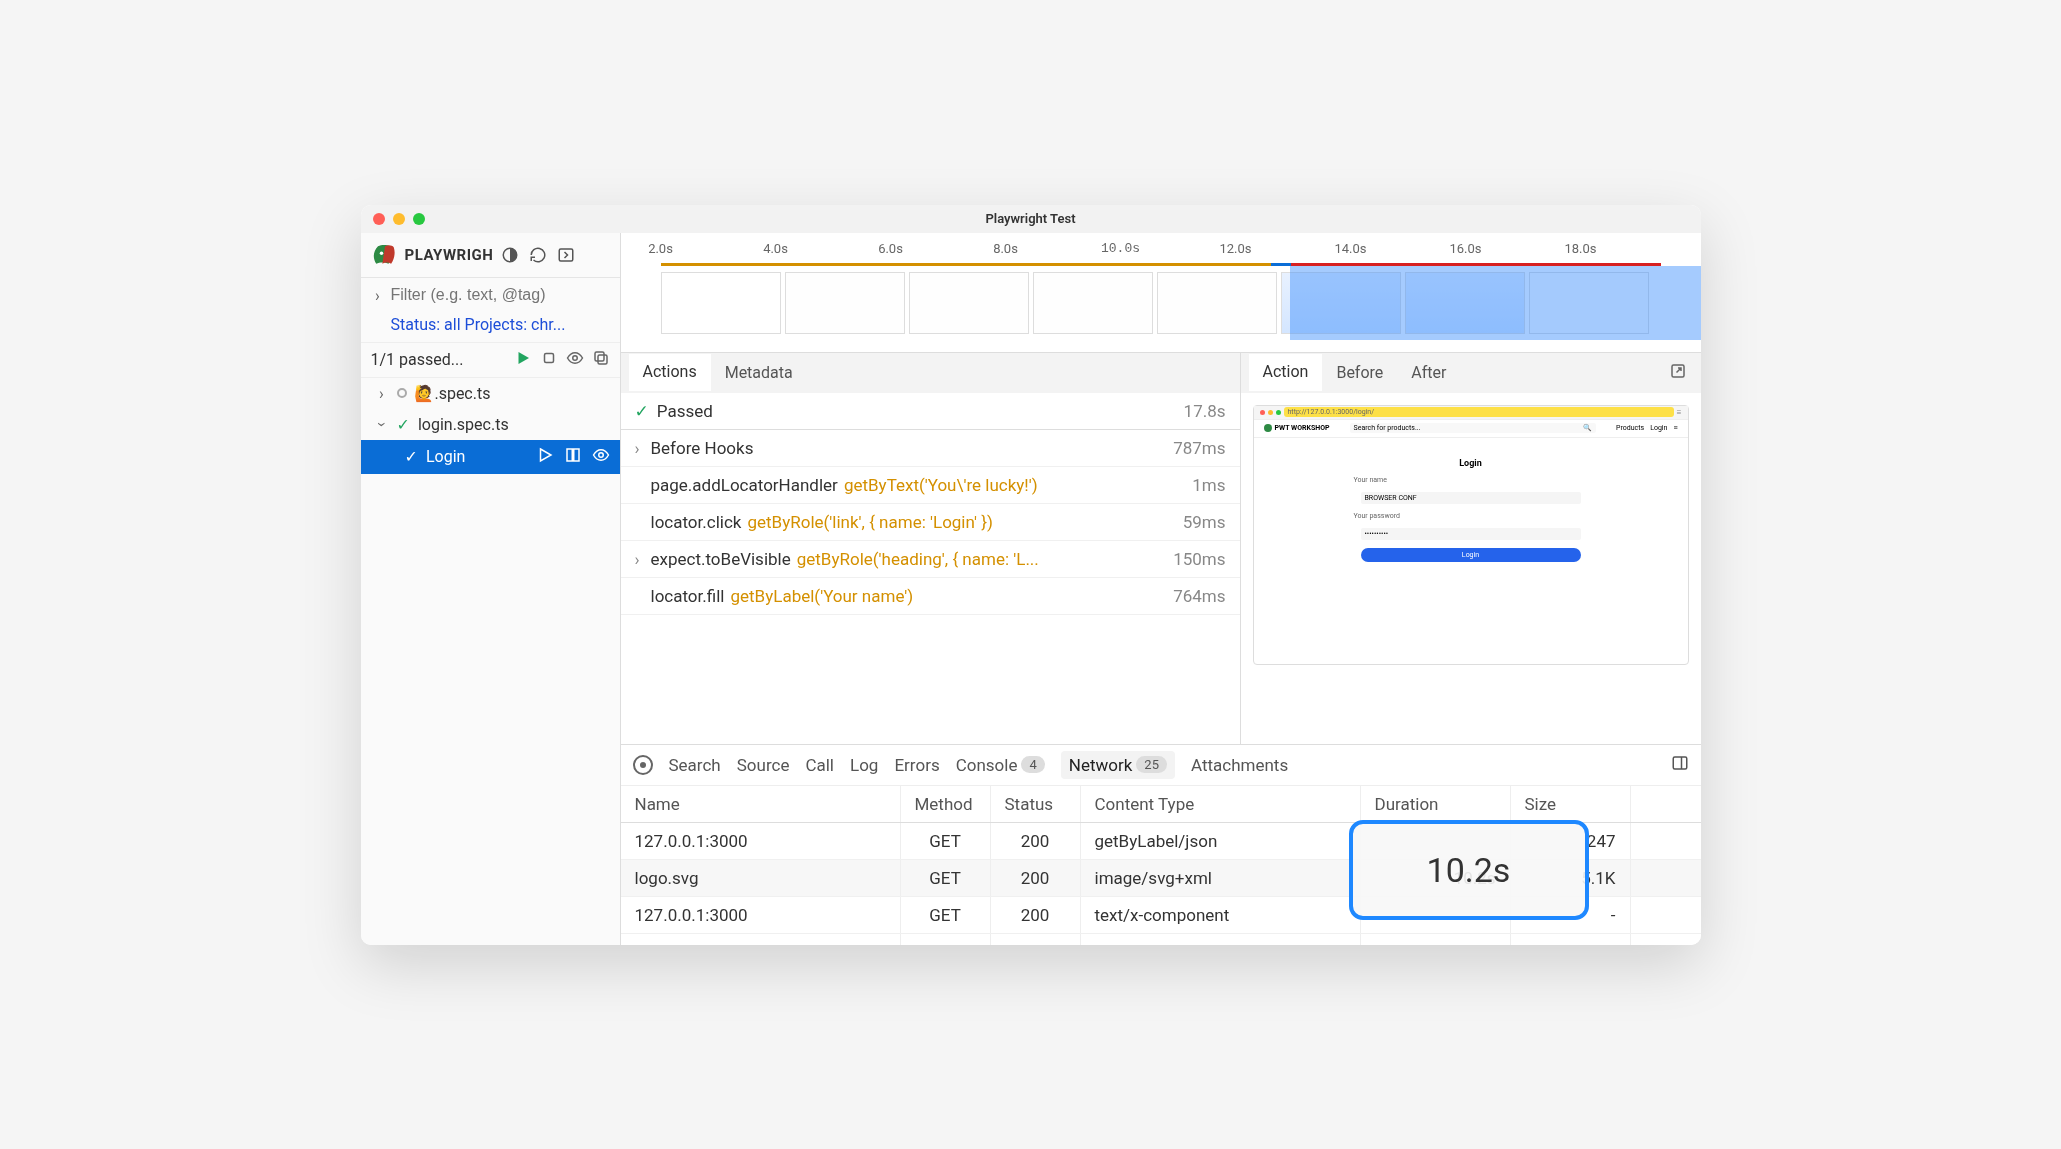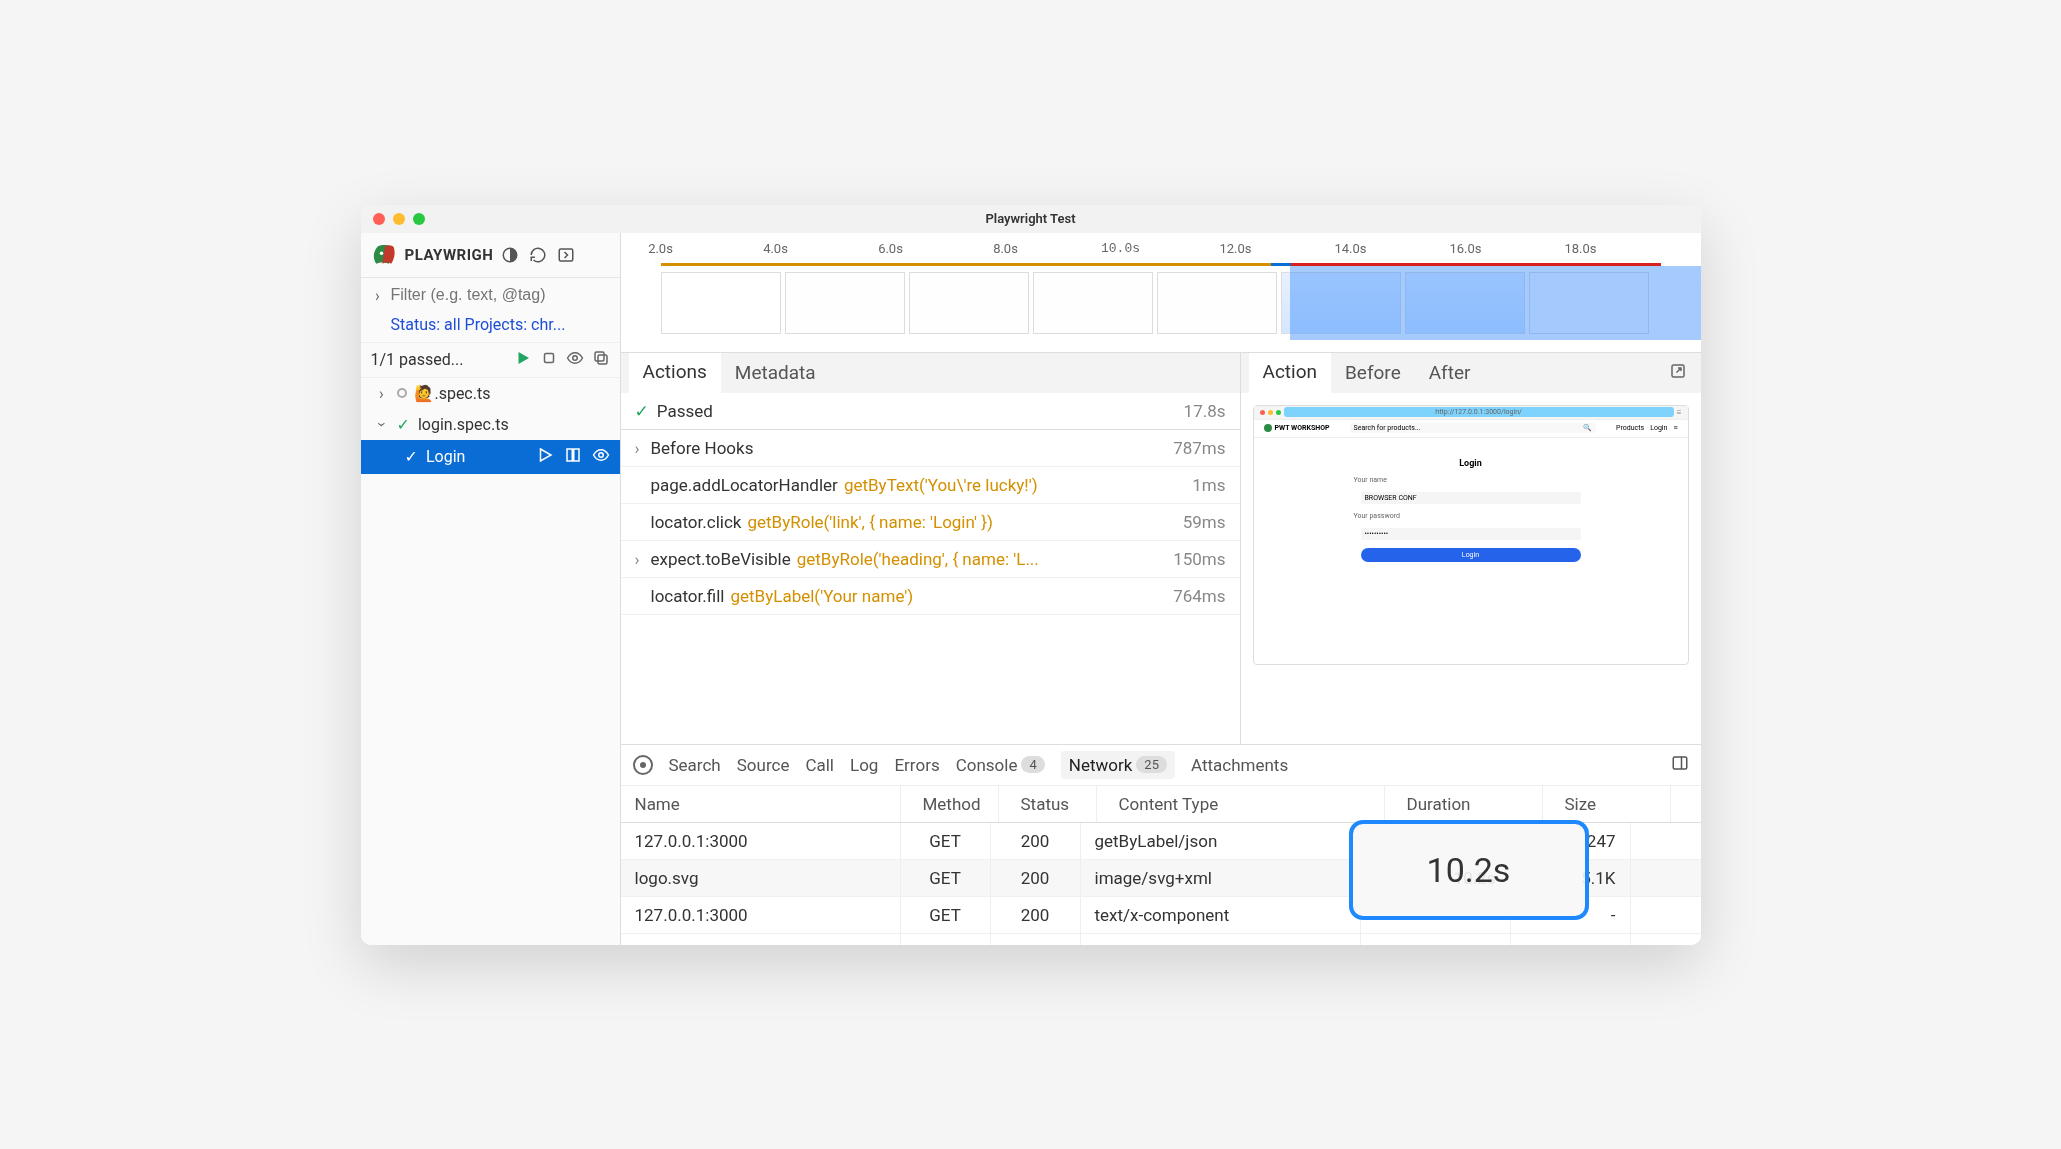--- a/index.html
+++ b/index.html
@@ -157,21 +157,21 @@
     }
     .tabs {
       display: flex;
       background: #f3f3f3;
       padding: 0 8px;
       align-items: center;
       height: 40px;
     }
     .tab {
       padding: 8px 14px;
-      font-size: 19px;
+      font-size: 16px;
       color: #555;
       cursor: pointer;
     }
     .tab.active { background: white; color: #333; border-bottom: 2px solid white; }
     .tab-spacer { flex: 1; }
     .expand-icon { color: #666; padding: 0 6px; }
     .action-list { flex: 1; overflow-y: auto; }
     .action-row {
       padding: 8px 14px;
       display: flex;
@@ -200,21 +200,21 @@
       border: 1px solid #ddd;
       border-radius: 4px;
       background: white;
       display: flex;
       flex-direction: column;
       font-size: 8px;
     }
     .mini-toolbar { height: 14px; background: #f5f5f5; display: flex; align-items: center; padding: 0 6px; gap: 3px; border-bottom: 1px solid #eee; }
     .mini-dots { display: flex; gap: 3px; }
     .mini-dot { width: 5px; height: 5px; border-radius: 50%; }
-    .mini-url { flex: 1; background: #7dd3fc; border-radius: 3px; padding: 1px 4px; font-size: 7px; color: #666; text-align: center; }
+    .mini-url { flex: 1; background: #fde047; border-radius: 3px; padding: 1px 4px; font-size: 7px; color: #666; }
     .mini-nav { height: 18px; display: flex; align-items: center; justify-content: space-between; padding: 0 10px; font-size: 7px; border-bottom: 1px solid #eee; }
     .mini-body { flex: 1; display: flex; flex-direction: column; align-items: center; padding-top: 20px; gap: 8px; }
     .mini-heading { font-size: 9px; font-weight: 700; }
     .mini-label { font-size: 7px; color: #666; align-self: flex-start; margin-left: 100px; }
     .mini-input { width: 220px; height: 12px; background: #f5f5f5; border-radius: 2px; font-size: 7px; padding: 0 4px; display:flex; align-items:center; }
     .mini-button { width: 220px; height: 14px; background: #2563eb; border-radius: 7px; color: white; font-size: 7px; display: flex; align-items: center; justify-content: center; }
     .bottom-panel {
       height: 200px;
       display: flex;
       flex-direction: column;
@@ -240,21 +240,20 @@
       overflow: auto;
     }
     .net-header, .net-row {
       display: grid;
       grid-template-columns: 280px 90px 90px 280px 150px 120px;
       font-size: 17px;
     }
     .net-header {
       color: #555;
       border-bottom: 1px solid #ddd;
-      gap: 8px;
     }
     .net-header > div, .net-row > div {
       padding: 8px 14px;
       border-right: 1px solid #eee;
     }
     .net-row { color: #333; border-bottom: 1px solid #f0f0f0; }
     .net-row.highlight { background: #f7f7f7; }
     .net-row .dur, .net-row .size { text-align: right; }
     .highlight-box {
       position: absolute;

